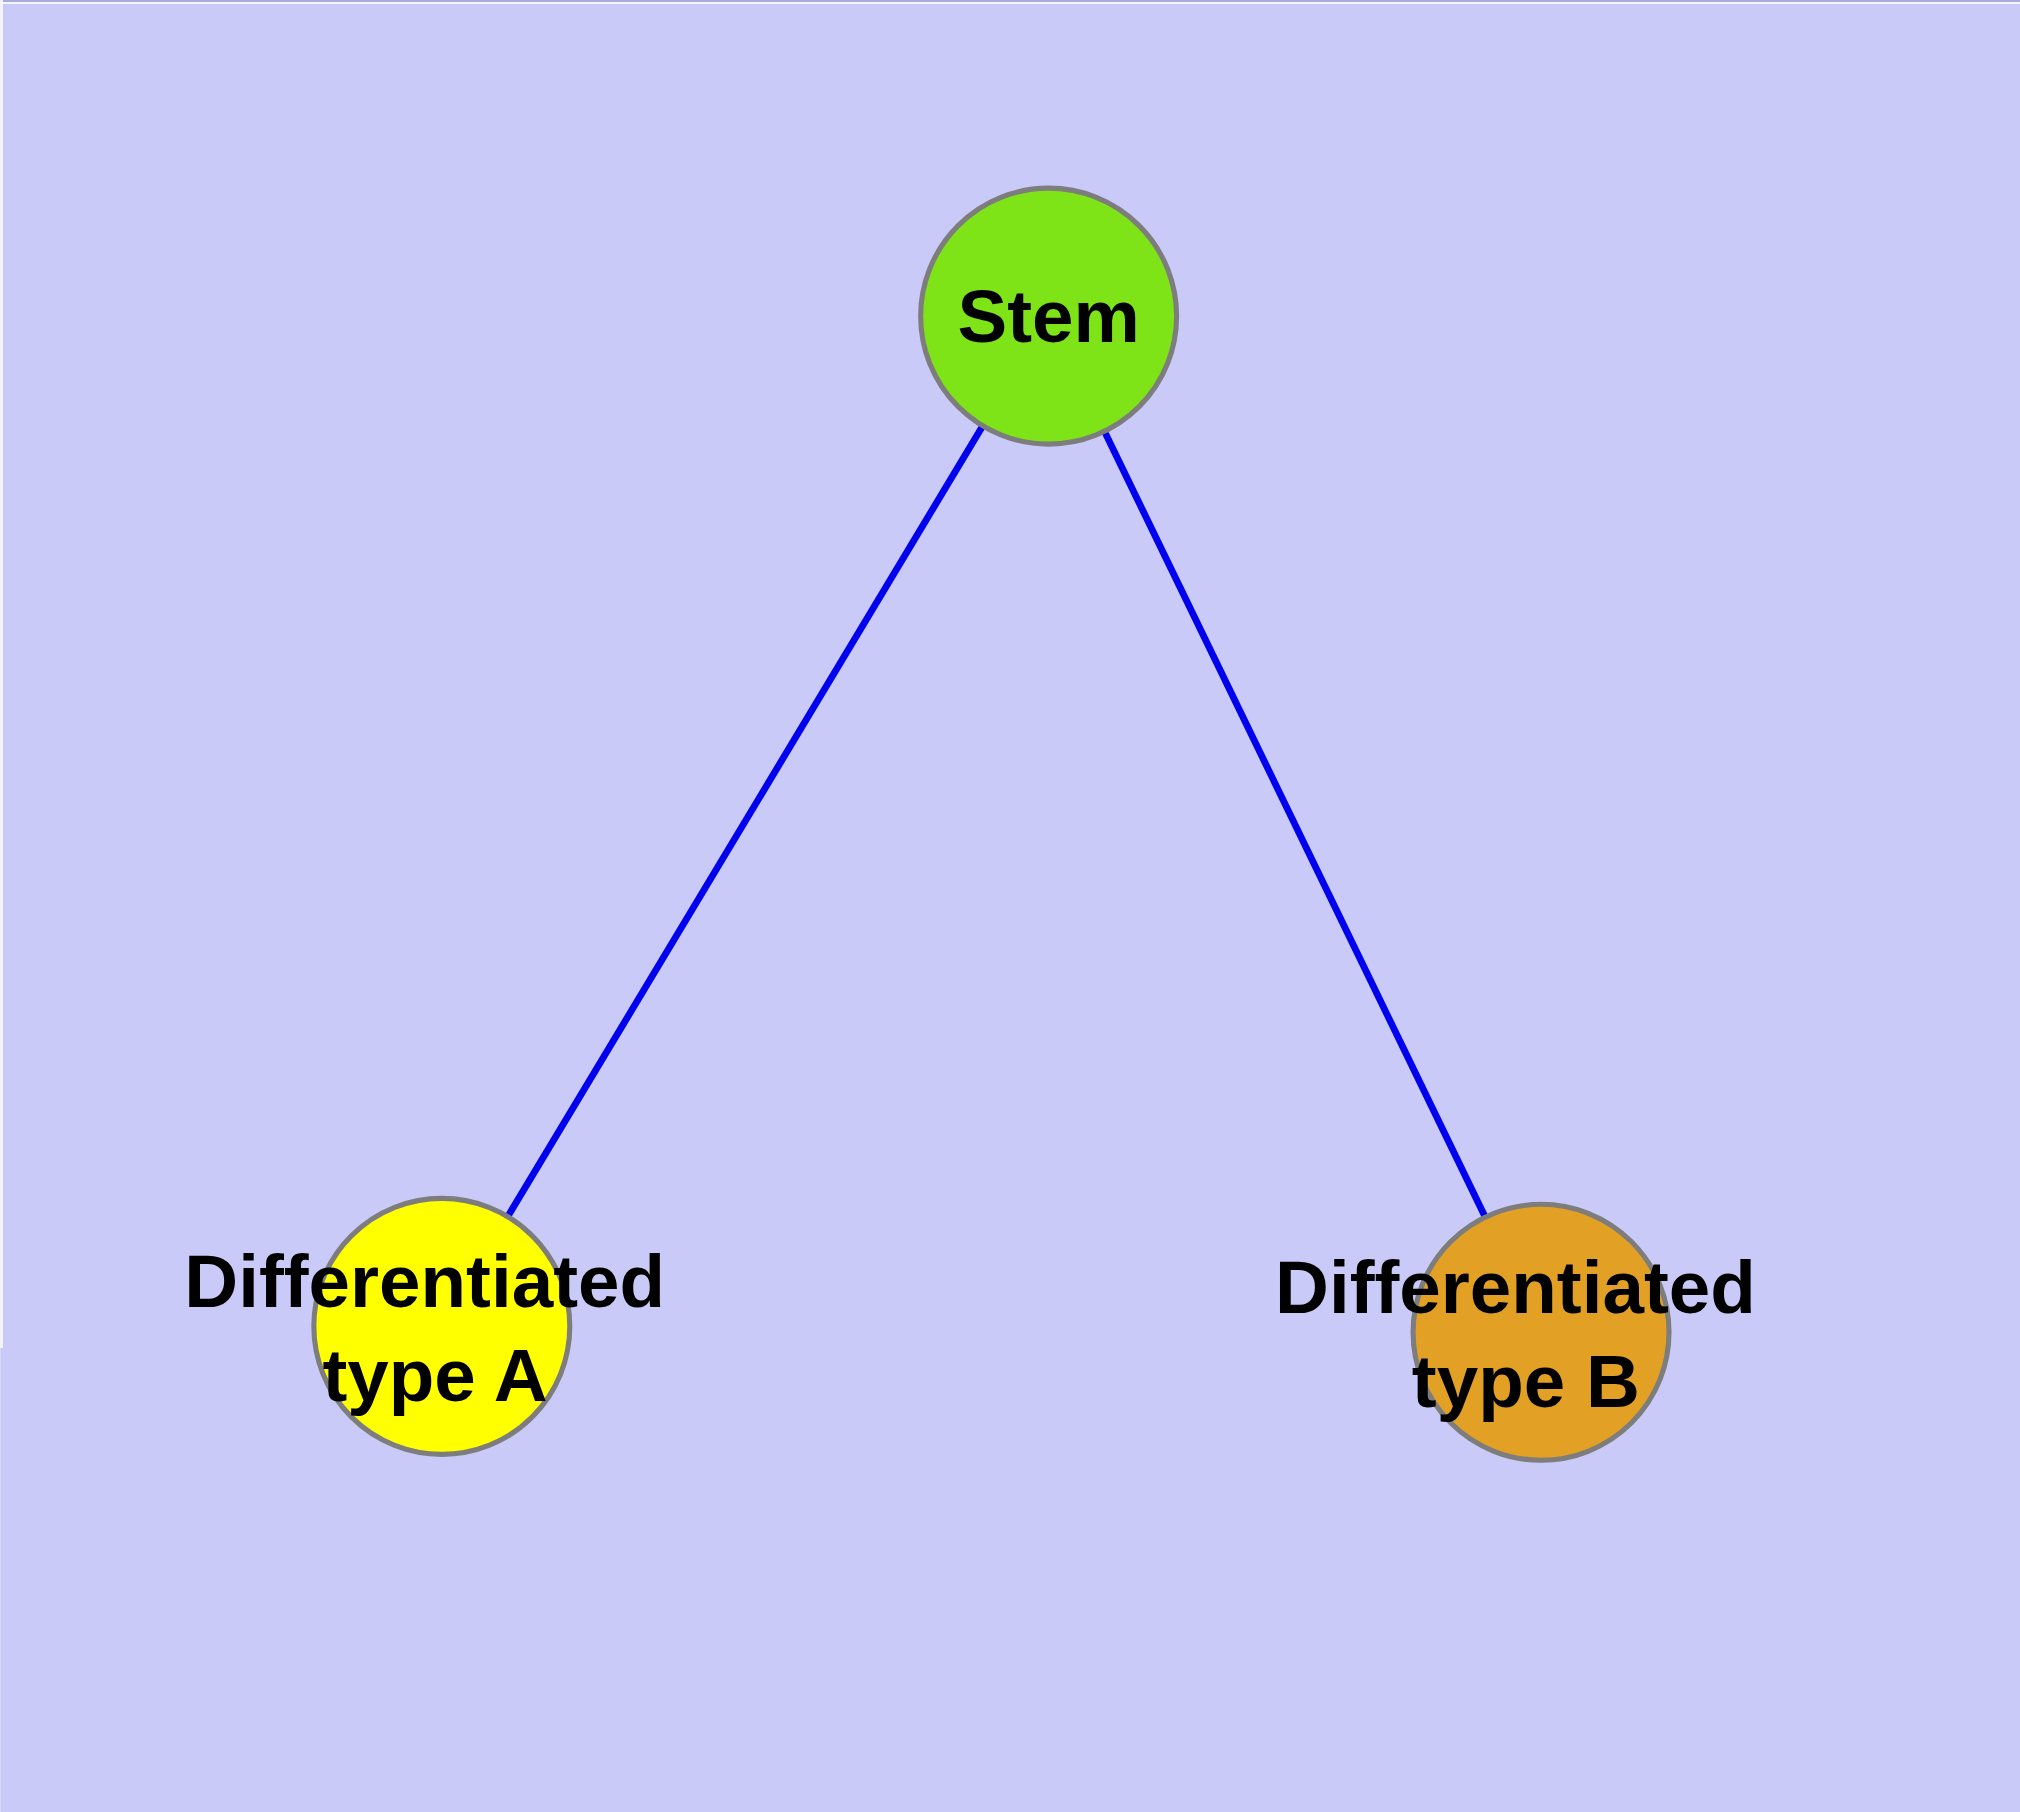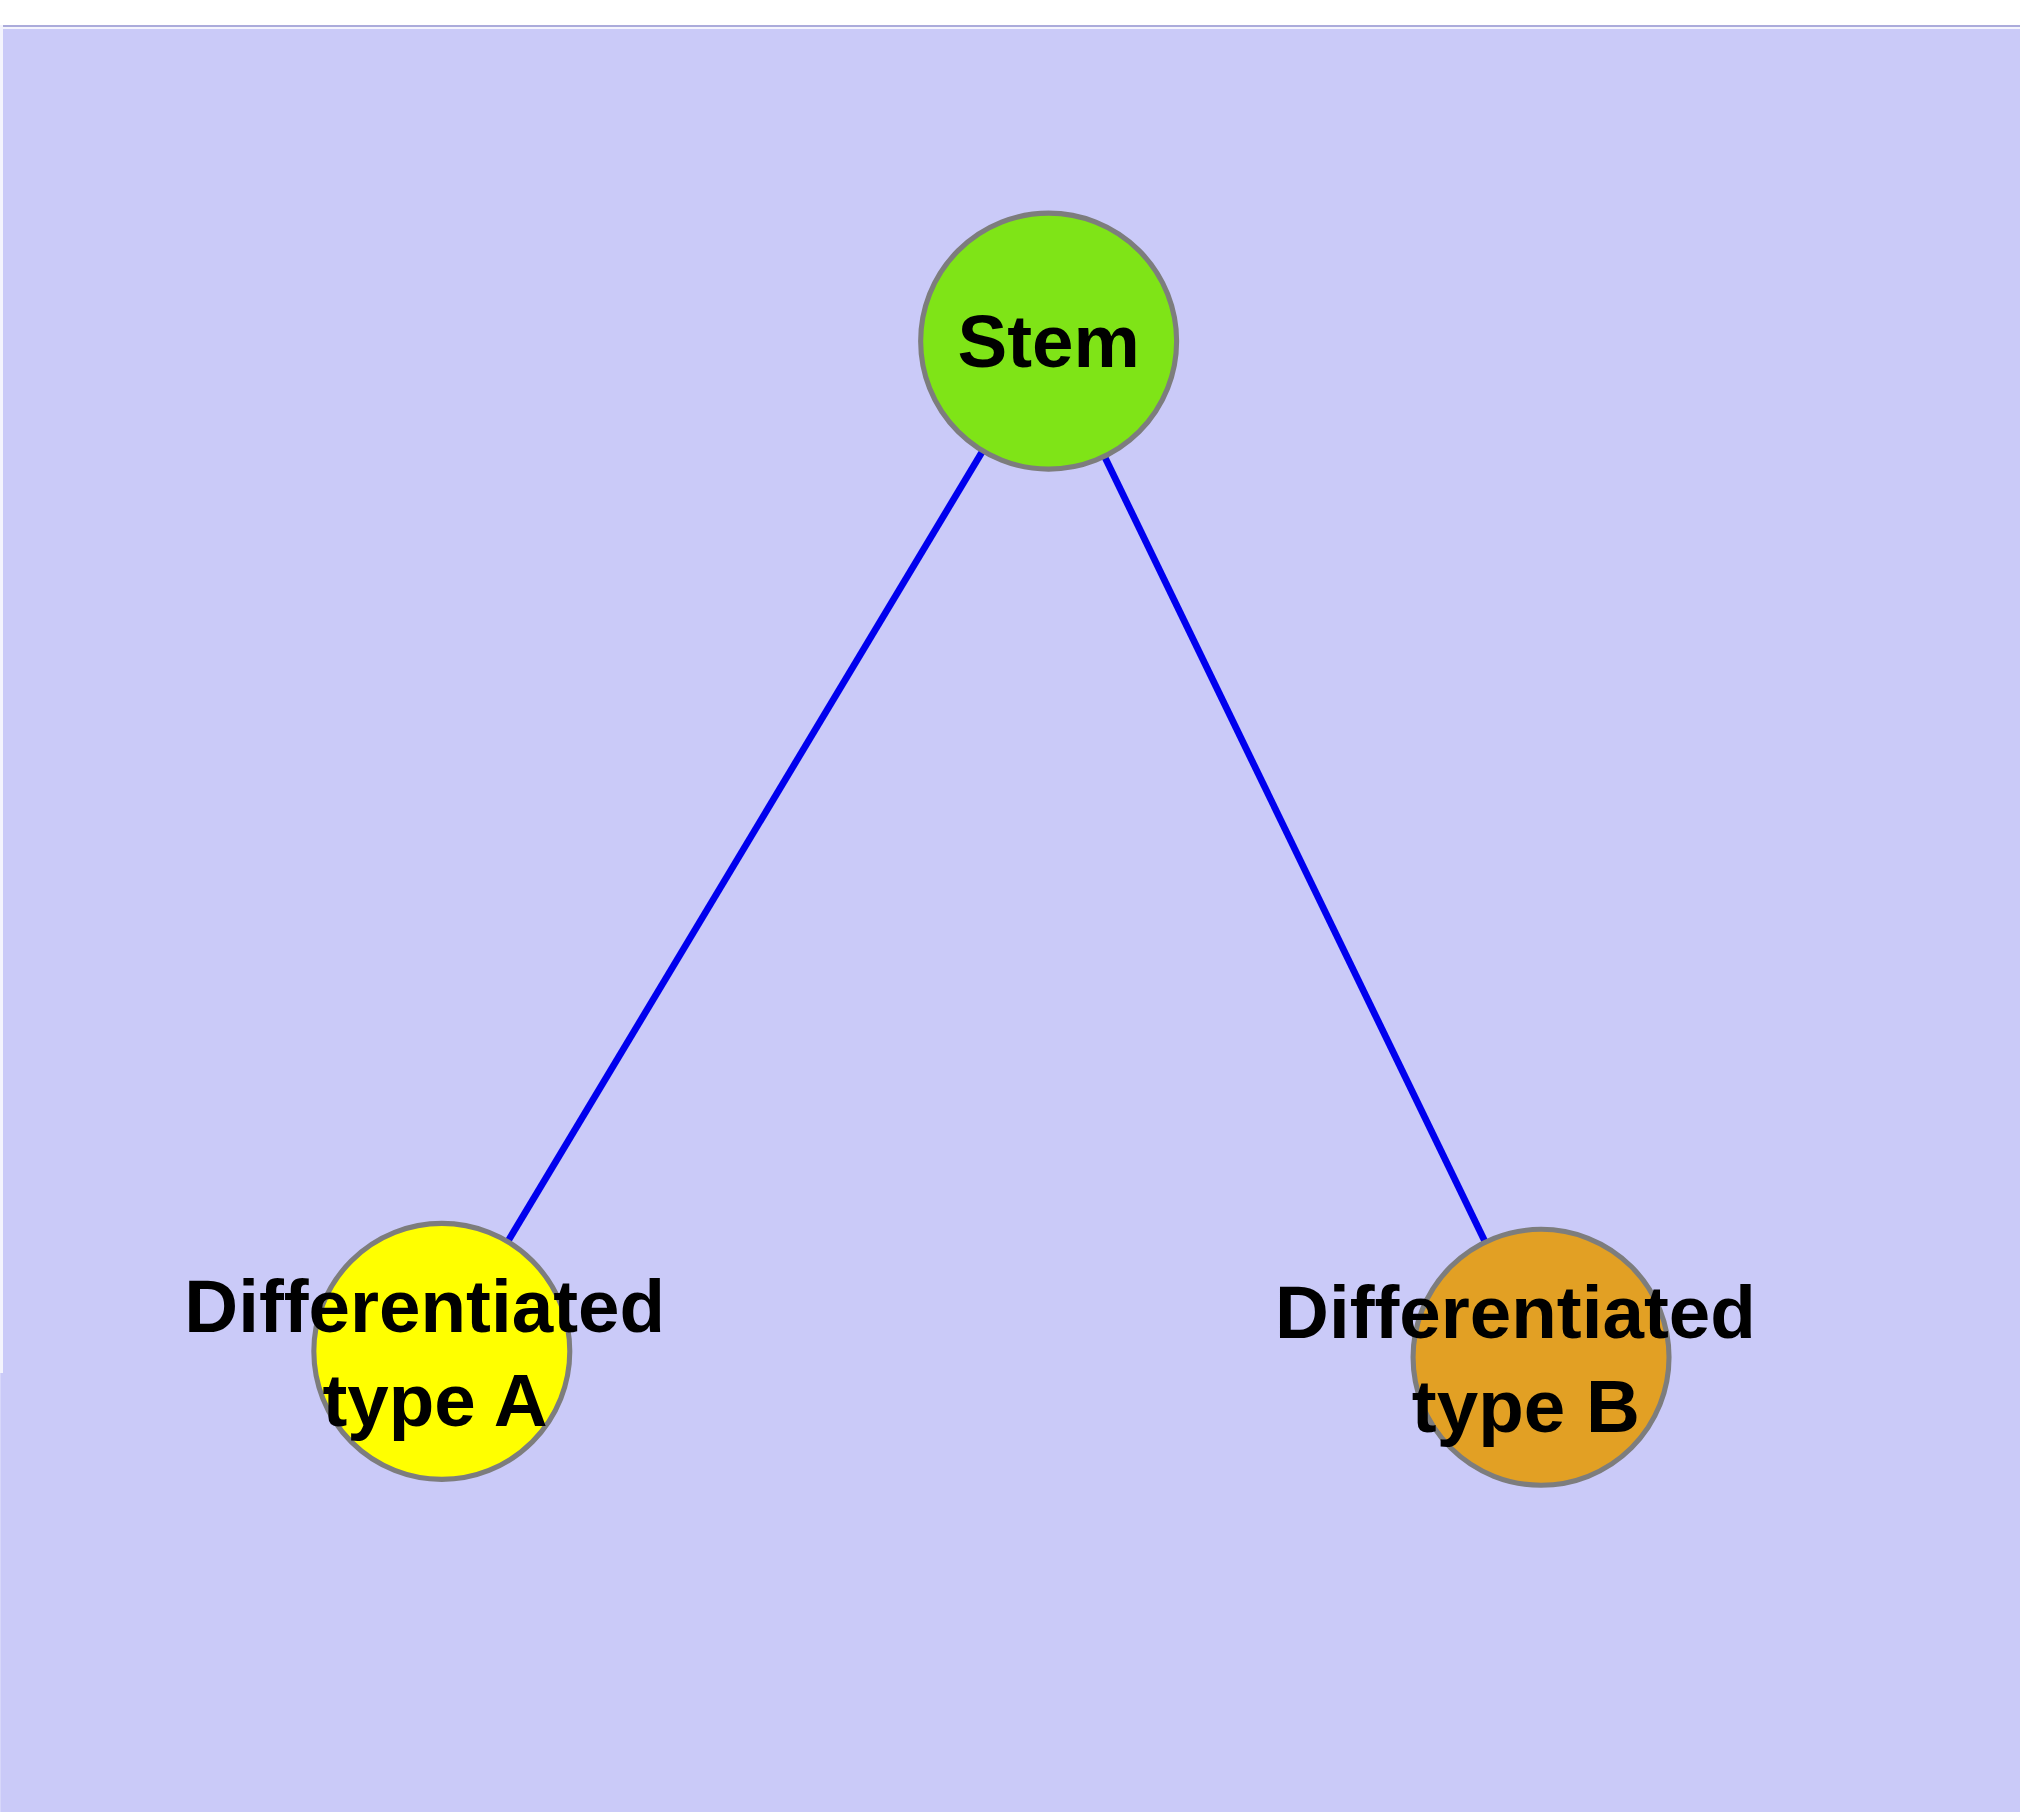--- a/index.html
+++ b/index.html
@@ -8,21 +8,20 @@
     width: 2021px;
     height: 1812px;
     overflow: hidden;
     font-family: "Liberation Sans", sans-serif;
   }
   .stage {
     position: relative;
     width: 2021px;
     height: 1348px;
     background: #cacaf8;
-    margin-top: 25px;
   }
   svg.graph {
     position: absolute;
     top: 0;
     left: 0;
     display: block;
   }
   
   .frame-hairline {
     position: absolute;

